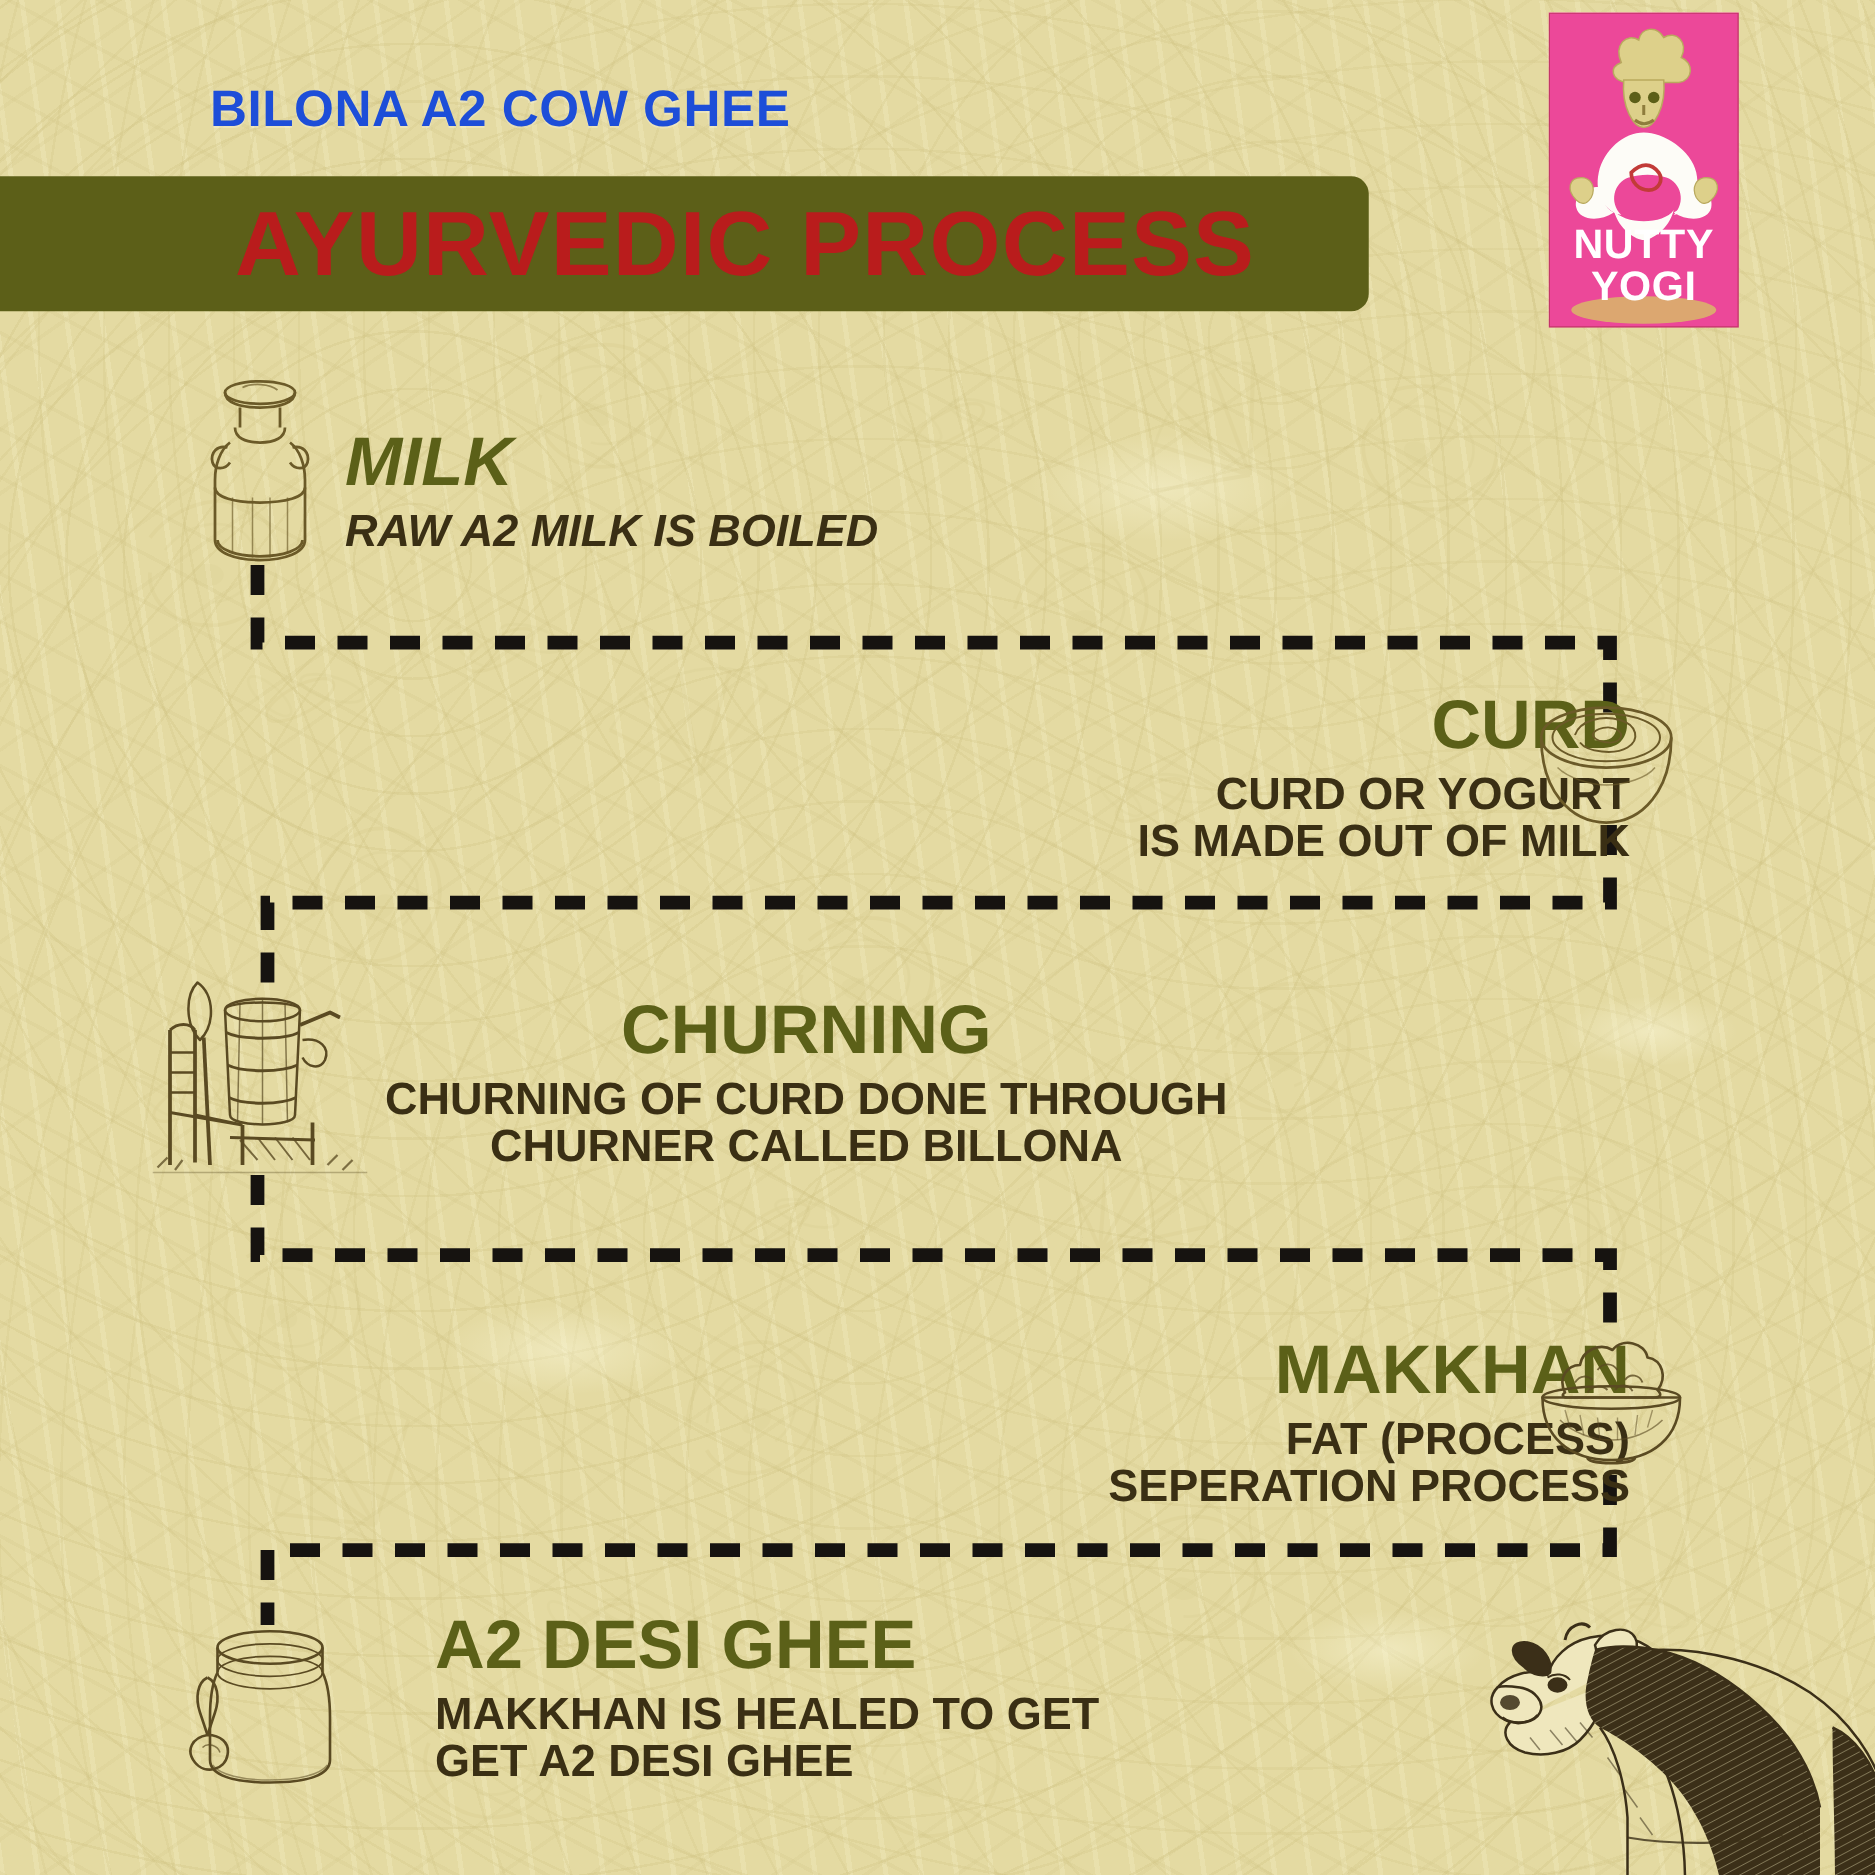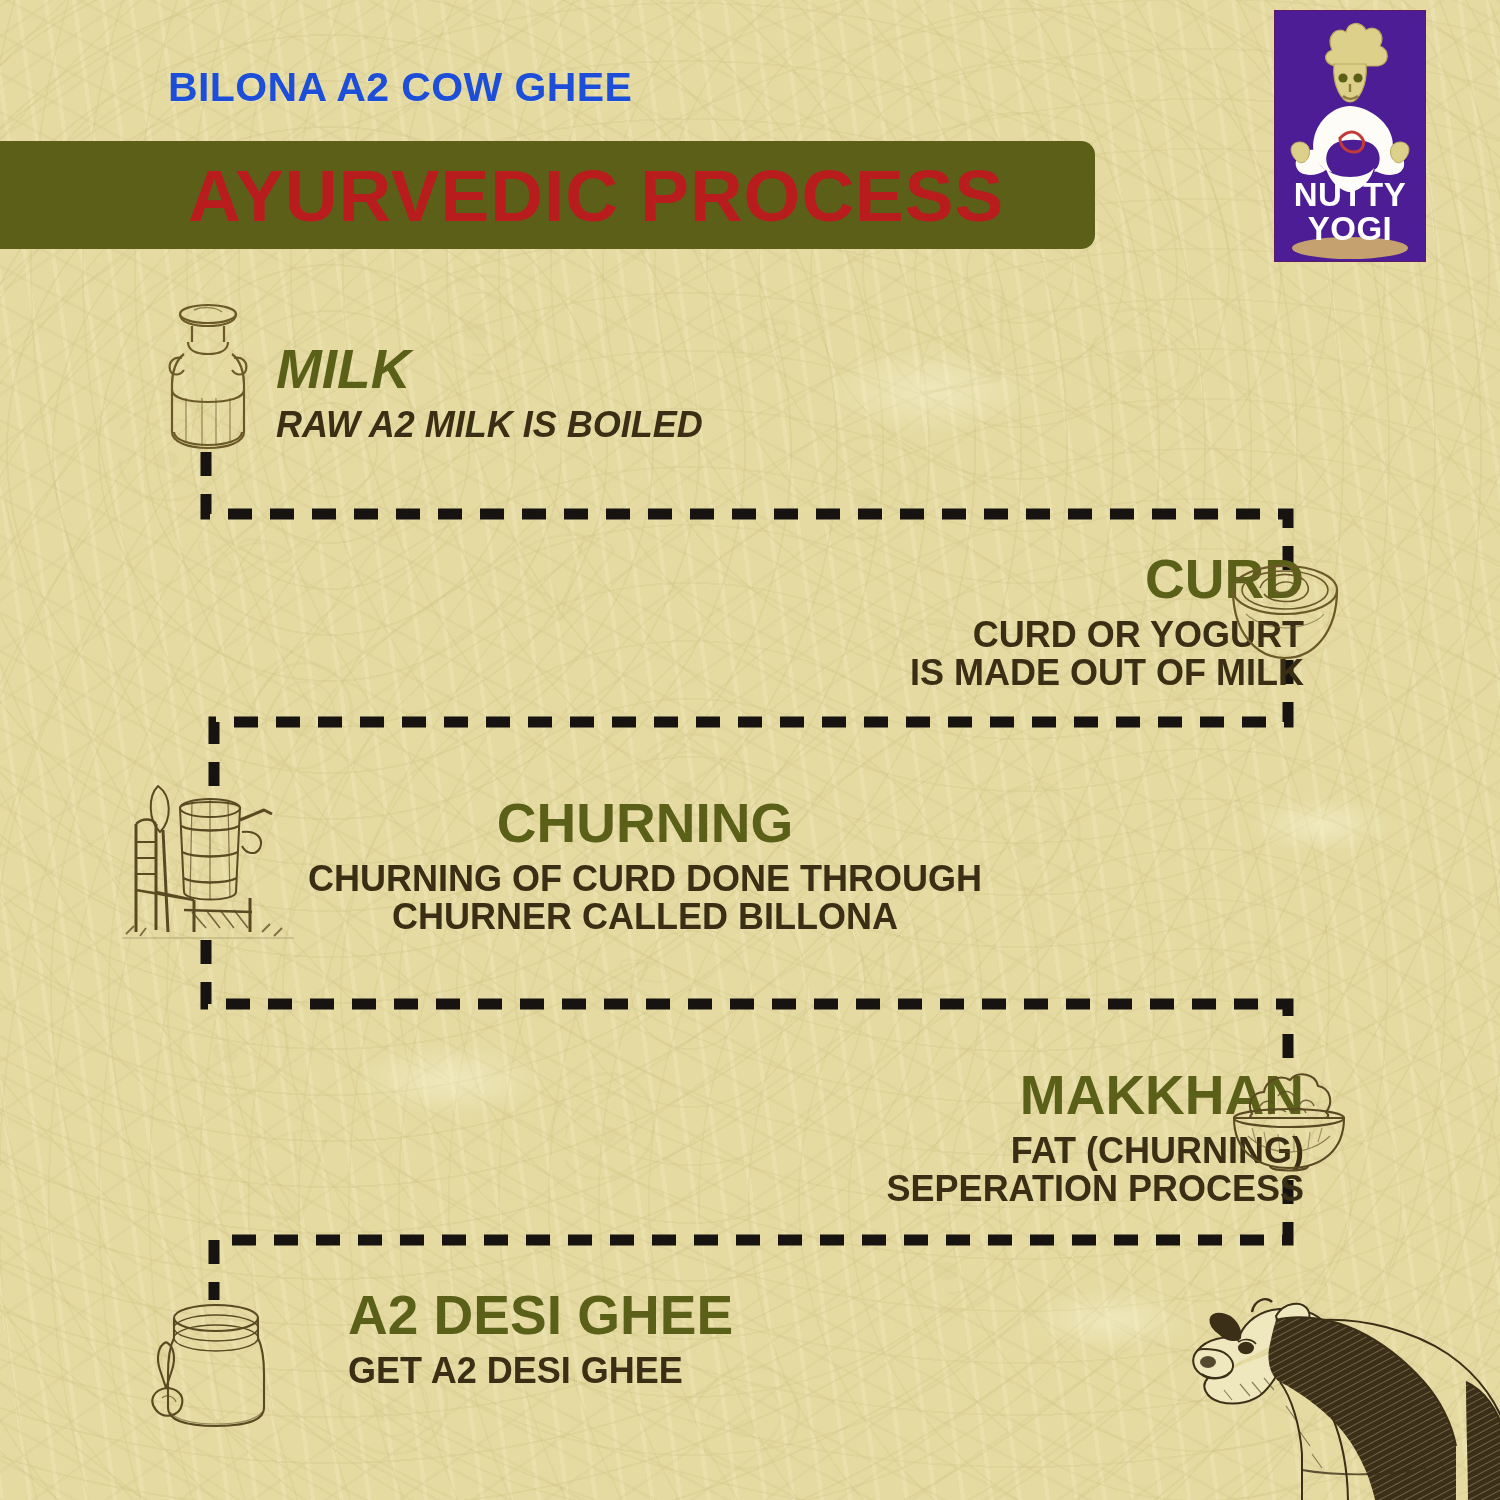--- a/index.html
+++ b/index.html
@@ -48,22 +48,22 @@
     border-top-right-radius:14px;border-bottom-right-radius:14px;
   }
   .banner-text{
     position:absolute;left:188px;top:152px;
     font-size:73px;font-weight:bold;color:#b91c1c;letter-spacing:1px;
     line-height:88px;
   }
 
   
   .logo{
-    position:absolute;left:1274px;top:10px;width:152px;height:252px;
-    background:#4c1d95;
+    position:absolute;left:1239px;top:10px;width:152px;height:252px;
+    background:#ec4899;
     box-shadow:0 0 0 1px rgba(120,20,20,.35) inset;
   }
   .logo-wrap{position:absolute;inset:0;}
   .logo-text{
     position:absolute;left:0;right:0;text-align:center;
     color:#fff;font-weight:bold;letter-spacing:.5px;
   }
   .logo-nutty{top:166px;font-size:33px;}
   .logo-yogi{top:200px;font-size:33px;}
 
@@ -296,21 +296,21 @@
     <div class="step-title">CHURNING</div>
     <div class="step-desc">
       <div>CHURNING OF CURD DONE THROUGH</div>
       <div>CHURNER CALLED BILLONA</div>
     </div>
   </div>
 
   <div class="step s-makkhan">
     <div class="step-title">MAKKHAN</div>
     <div class="step-desc">
-      <div>FAT (CHURNING)</div>
+      <div>FAT (PROCESS)</div>
       <div>SEPERATION PROCESS</div>
     </div>
   </div>
   <div class="icon i-makkhan">
     <svg width="126" height="118" viewBox="0 0 126 118">
       <g fill="none" stroke="#5a4a22" stroke-width="2.1" stroke-linejoin="round">
 
         <path d="M26,56 C20,44 28,34 38,34 C40,22 54,16 64,22 C72,12 90,16 92,28
                  C104,30 108,44 100,54 C104,58 102,60 98,60 L28,60 C24,60 23,58 26,56 Z"></path>
         <path d="M34,48 C38,42 44,42 48,46 M52,38 C56,32 64,32 68,38
@@ -342,20 +342,21 @@
         <path d="M16,46 C8,50 6,62 10,74 L16,92"></path>
         <path d="M16,46 C24,50 26,62 22,74 L16,92"></path>
         <path d="M16,92 C4,94 -2,104 6,114 C14,124 30,120 32,108 C34,98 26,92 16,92 Z"></path>
         <path d="M12,102 C16,98 24,100 26,106" stroke-width="1.2" opacity=".7"></path>
       </g>
     </svg>
   </div>
   <div class="step s-ghee">
     <div class="step-title">A2 DESI GHEE</div>
     <div class="step-desc">
+      <div>MAKKHAN IS HEALED TO GET</div>
       <div>GET A2 DESI GHEE</div>
     </div>
   </div>
 
   <div class="icon i-cow">
     <svg width="330" height="218" viewBox="0 0 330 218">
       <defs>
         <pattern id="hatch" width="6" height="6" patternUnits="userSpaceOnUse" patternTransform="rotate(62)">
           <rect width="6" height="6" fill="#3b2f18"></rect>
           <path d="M0,0 L0,6" stroke="#e9e0b4" stroke-width="1.1" opacity=".55"></path>

